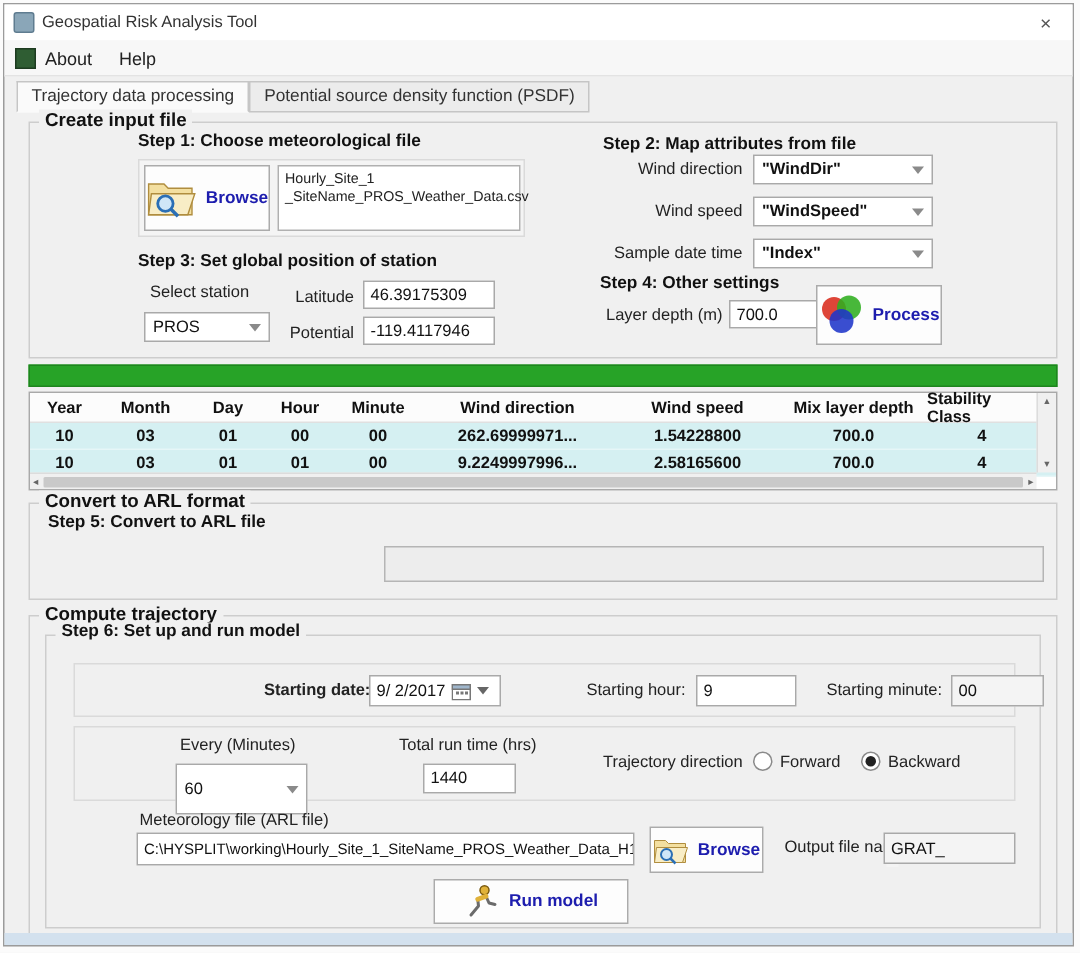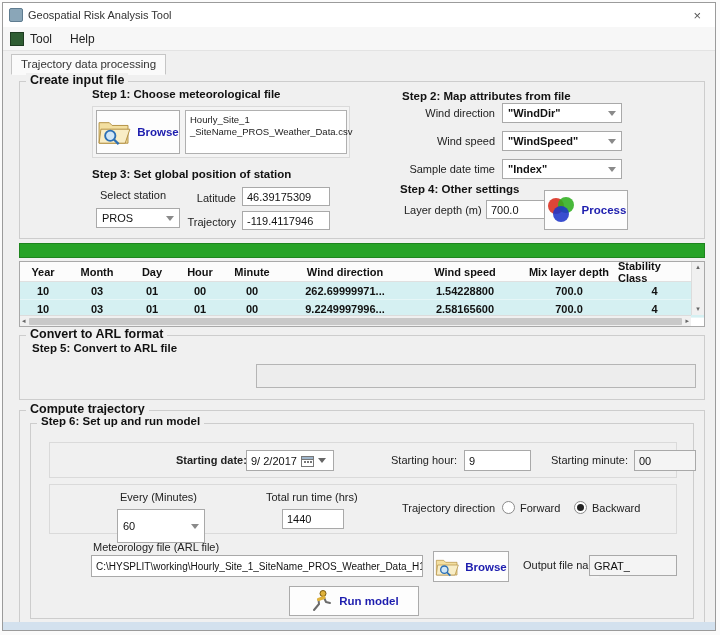--- a/index.html
+++ b/index.html
@@ -80,26 +80,27 @@
 <div class="window">
 
   <div class="titlebar">
     <span class="appicon"></span>
     <span class="title-text">Geospatial Risk Analysis Tool</span>
     <span class="close-btn">×</span>
   </div>
 
   <div class="menubar">
     <span class="menu-sq"></span>
-    <span class="menu-item">Tool</span>
+    <span class="menu-item">About</span>
     <span class="menu-item">Help</span>
   </div>
 
   <div class="tabstrip">
     <div class="tab active">Trajectory data processing</div>
+    <div class="tab">Potential source density function (PSDF)</div>
   </div>
 
   <div class="groupbox" style="left:16px;top:78px;width:686px;height:158px;">
     <span class="grouplabel">Create input file</span>
 
     <span class="steplabel" style="left:72px;top:6px;">Step 1: Choose meteorological file</span>
     <div class="panel" style="left:72px;top:24px;width:258px;height:52px;background:#f4f4f4;">
       <div class="btn" style="left:3px;top:3px;width:84px;height:44px;">
         <svg class="folder-ic" viewBox="0 0 36 30">
           <path d="M2 5 h11 l3 3 h17 v19 h-31 z" fill="#f3dfa0" stroke="#b08d3e"></path>
@@ -118,21 +119,21 @@
     <span class="steplabel" style="left:72px;top:86px;">Step 3: Set global position of station</span>
     <span class="lbl" style="left:80px;top:107px;">Select station</span>
     <div class="dd" style="left:76px;top:126px;width:84px;height:20px;">
       <span>PROS</span>
       <span class="chev"></span>
     </div>
     <span class="lbl r" style="left:158px;top:110px;width:58px;">Latitude</span>
     <div class="tb" style="left:222px;top:105px;width:88px;height:19px;">
       <span>46.39175309</span>
     </div>
-    <span class="lbl r" style="left:158px;top:134px;width:58px;">Trajectory</span>
+    <span class="lbl r" style="left:158px;top:134px;width:58px;">Potential</span>
     <div class="tb" style="left:222px;top:129px;width:88px;height:19px;">
       <span>-119.4117946</span>
     </div>
 
     <span class="steplabel" style="left:382px;top:8px;">Step 2: Map attributes from file</span>
     <span class="lbl r" style="left:365px;top:25px;width:110px;">Wind direction</span>
     <div class="dd" style="left:482px;top:21px;width:120px;height:20px;">
       <span class="vb">"WindDir"</span>
       <span class="chev"></span>
     </div>

